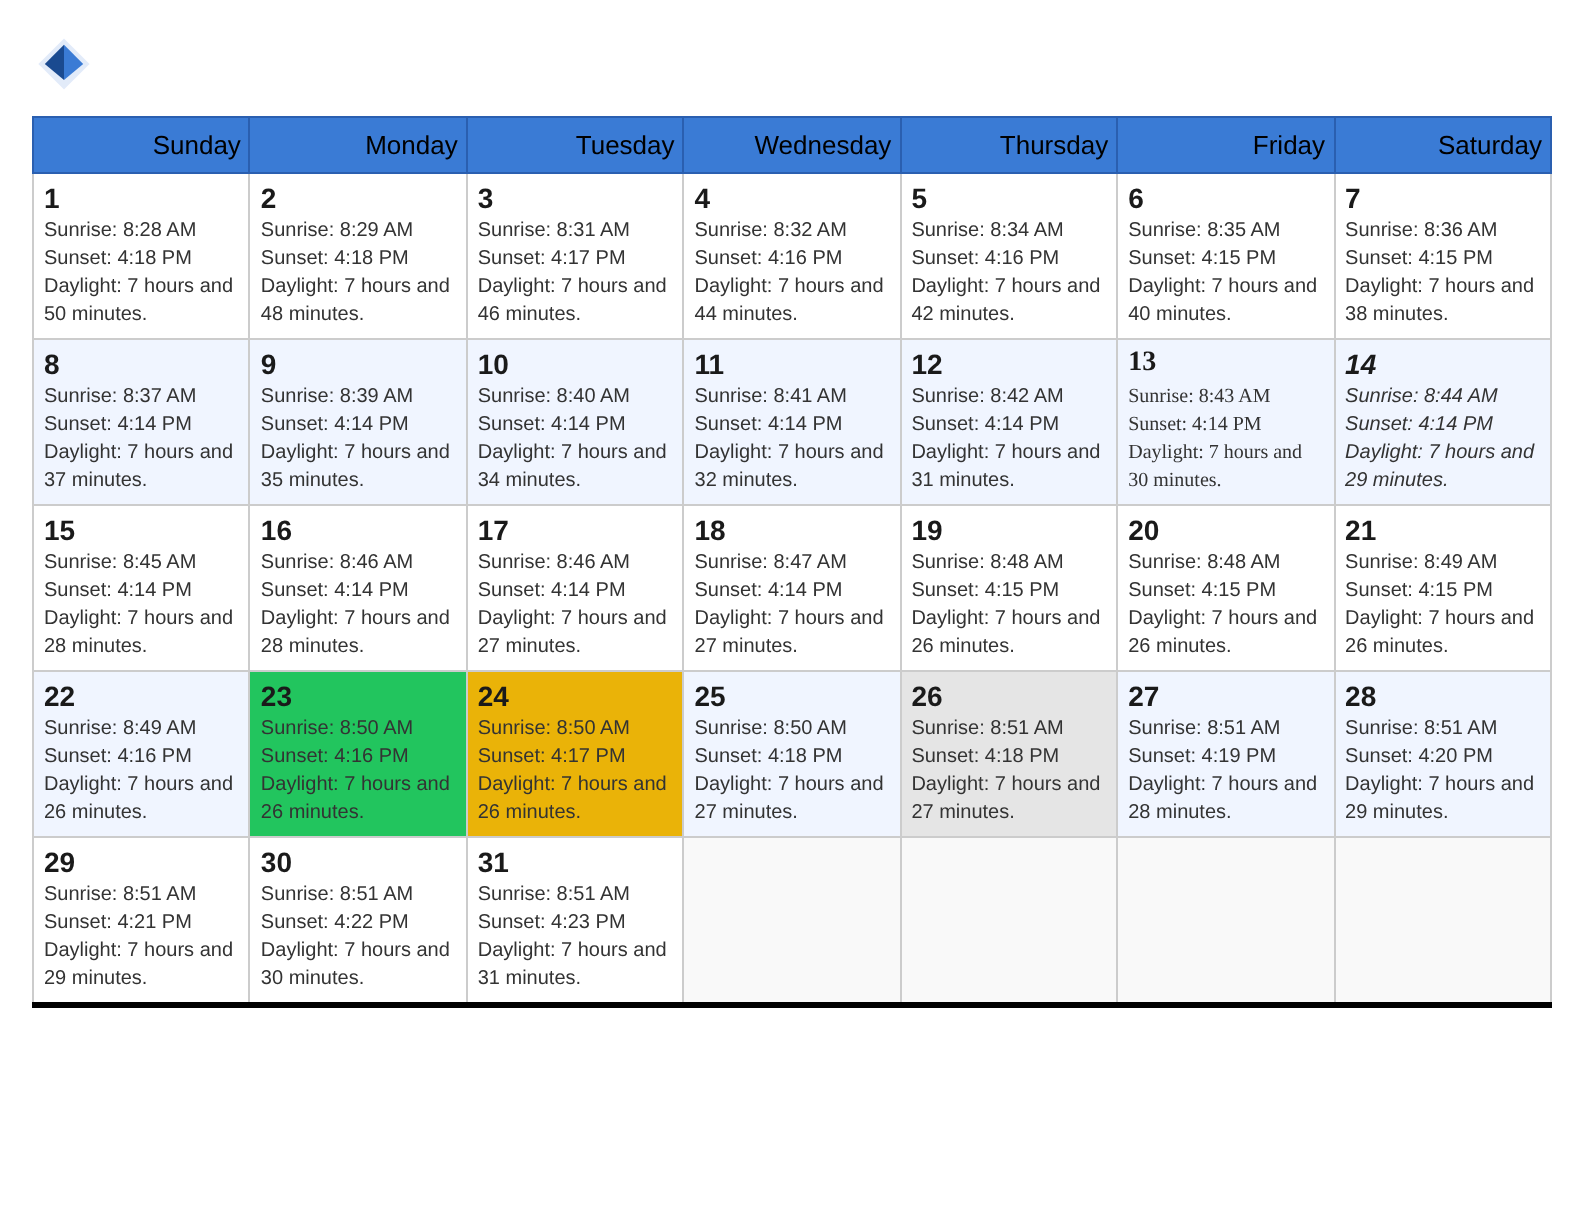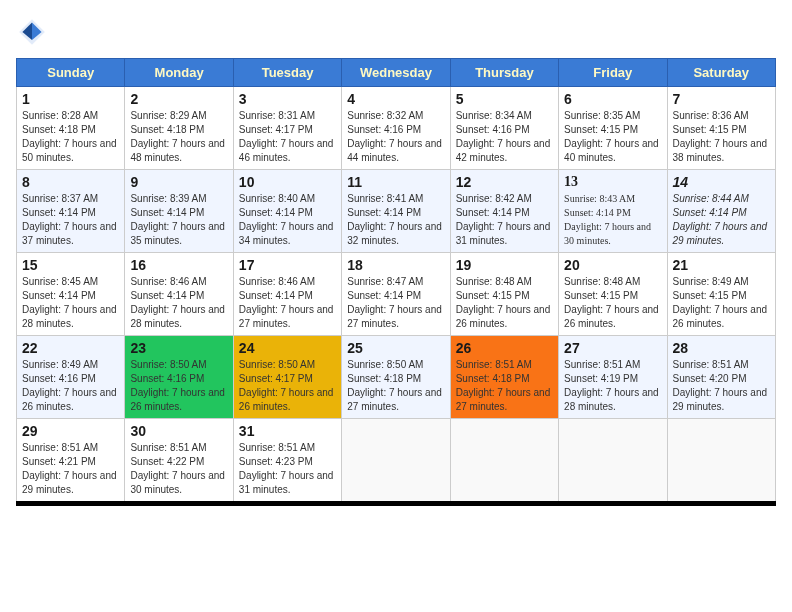--- a/index.html
+++ b/index.html
@@ -46,25 +46,25 @@
       font-size: 16px;
       color: #444;
     }
     .calendar-table {
       width: 100%;
       border-collapse: collapse;
       font-size: 11px;
     }
     .calendar-table th {
       background-color: #3a7bd5;
-      color: #fef9c3;
+      color: #000000;
       padding: 6px 4px;
-      text-align: center;
+      text-align: right;
       font-size: 13px;
-      font-weight: bold;
+      font-weight: normal;
       border: 1px solid #2a5fb0;
     }
     .calendar-table td {
       border: 1px solid #ccc;
       vertical-align: top;
       padding: 4px 5px;
       width: 108px;
       min-height: 70px;
       background: #fff;
     }
@@ -80,21 +80,21 @@
     }
     .day-info {
       color: #333;
       font-size: 10px;
       line-height: 1.4;
     }
     .empty-cell {
       background: #f9f9f9 !important;
     }
     .last-row td {
-      border-bottom: 5px solid #000000;
+      border-bottom: 3px solid #000000;
     }
   </style>
 </head>
 <body>
 
 <div class="header">
   <div class="logo">
     <svg class="logo-icon" viewBox="0 0 40 40" xmlns="http://www.w3.org/2000/svg">
       <polygon points="20,4 36,20 20,36 4,20" fill="#3a7bd5" opacity="0.15"></polygon>
       <polygon points="20,8 32,20 20,30" fill="#3a7bd5"></polygon>
@@ -224,21 +224,21 @@
           <div class="day-info">Sunrise: 8:50 AM<br>Sunset: 4:16 PM<br>Daylight: 7 hours and 26 minutes.</div>
         </td>
         <td style="background: #eab308;">
           <span class="day-number">24</span>
           <div class="day-info">Sunrise: 8:50 AM<br>Sunset: 4:17 PM<br>Daylight: 7 hours and 26 minutes.</div>
         </td>
         <td style="background: rgb(240, 245, 255);">
           <span class="day-number">25</span>
           <div class="day-info">Sunrise: 8:50 AM<br>Sunset: 4:18 PM<br>Daylight: 7 hours and 27 minutes.</div>
         </td>
-        <td style="background: #f97316;">
+        <td style="background: #e5e5e5;">
           <span class="day-number">26</span>
           <div class="day-info">Sunrise: 8:51 AM<br>Sunset: 4:18 PM<br>Daylight: 7 hours and 27 minutes.</div>
         </td>
         <td style="background: rgb(240, 245, 255);">
           <span class="day-number">27</span>
           <div class="day-info">Sunrise: 8:51 AM<br>Sunset: 4:19 PM<br>Daylight: 7 hours and 28 minutes.</div>
         </td>
         <td style="background: rgb(240, 245, 255);">
           <span class="day-number">28</span>
           <div class="day-info">Sunrise: 8:51 AM<br>Sunset: 4:20 PM<br>Daylight: 7 hours and 29 minutes.</div>

